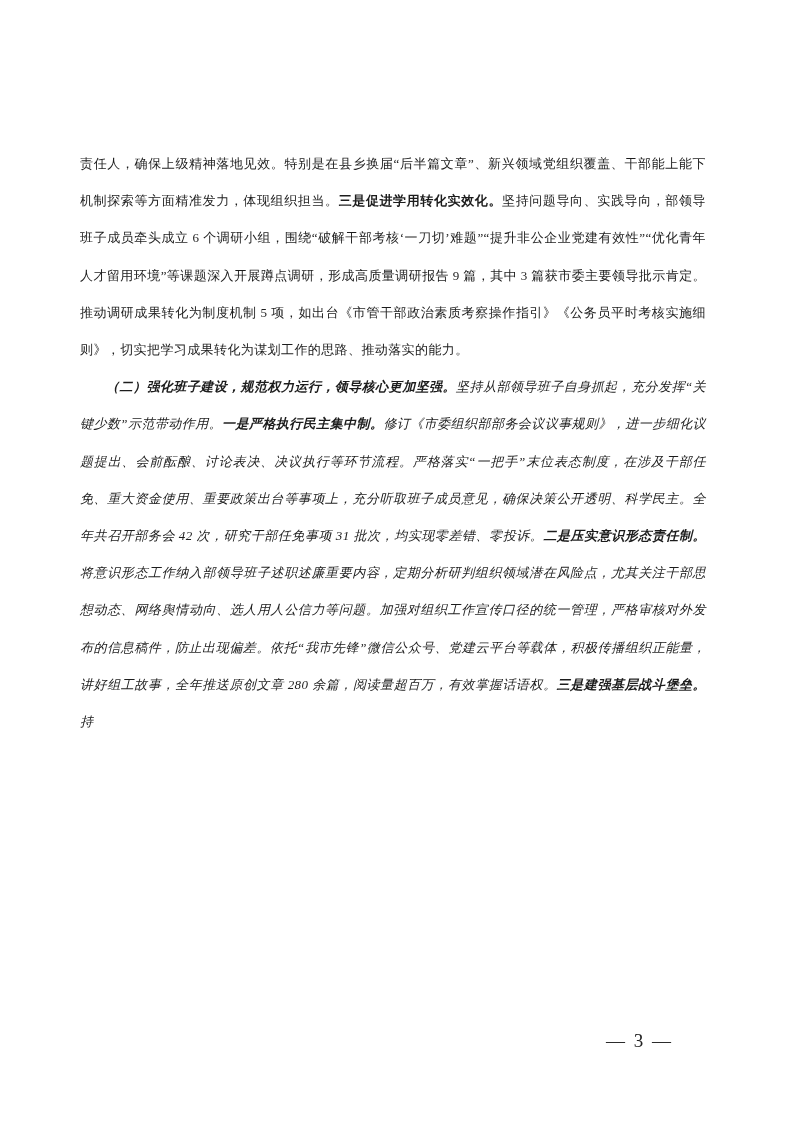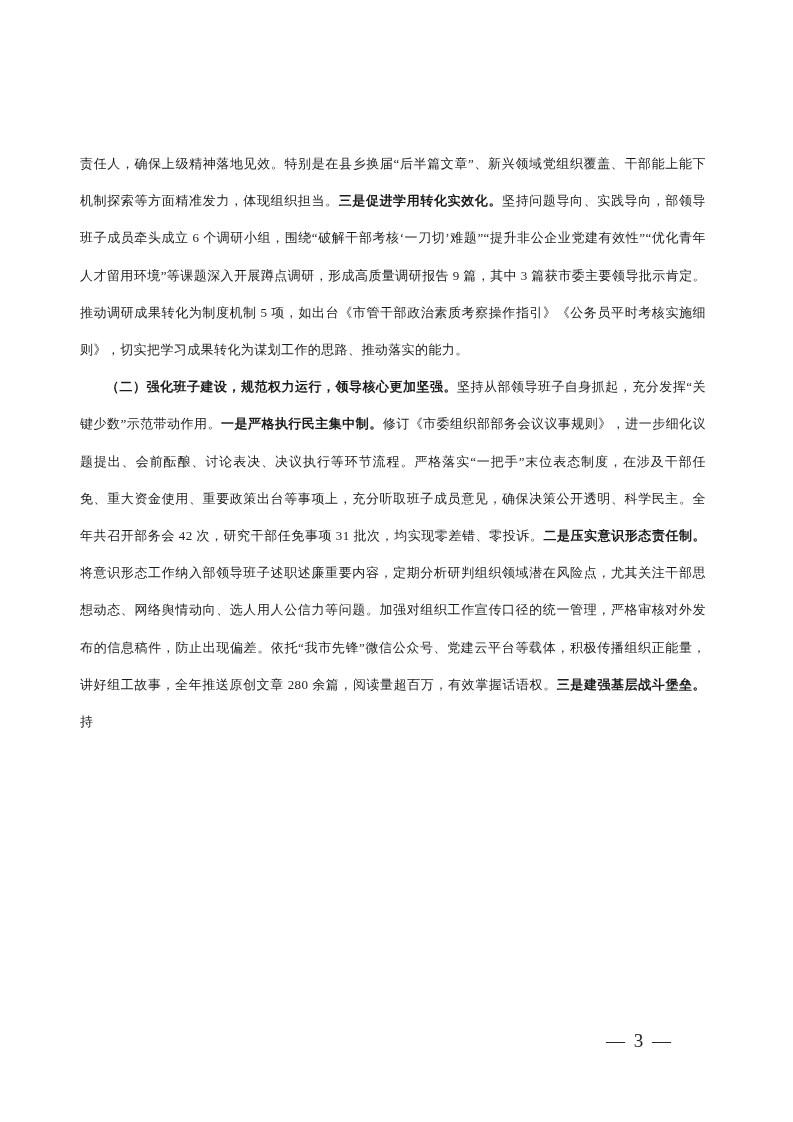--- a/index.html
+++ b/index.html
@@ -25,20 +25,21 @@
     line-height: 37.2px;
     text-align: justify;
     letter-spacing: 0.4px;
   }
   .doc-body p {
     margin: 0;
     padding: 0;
   }
   .doc-body p.indent {
     text-indent: 2em;
+    font-style: italic;
   }
   .seg-bold {
     font-weight: bold;
   }
   .page-footer {
     position: absolute;
     top: 1030px;
     right: 120px;
     font-size: 19px;
     letter-spacing: 2px;

